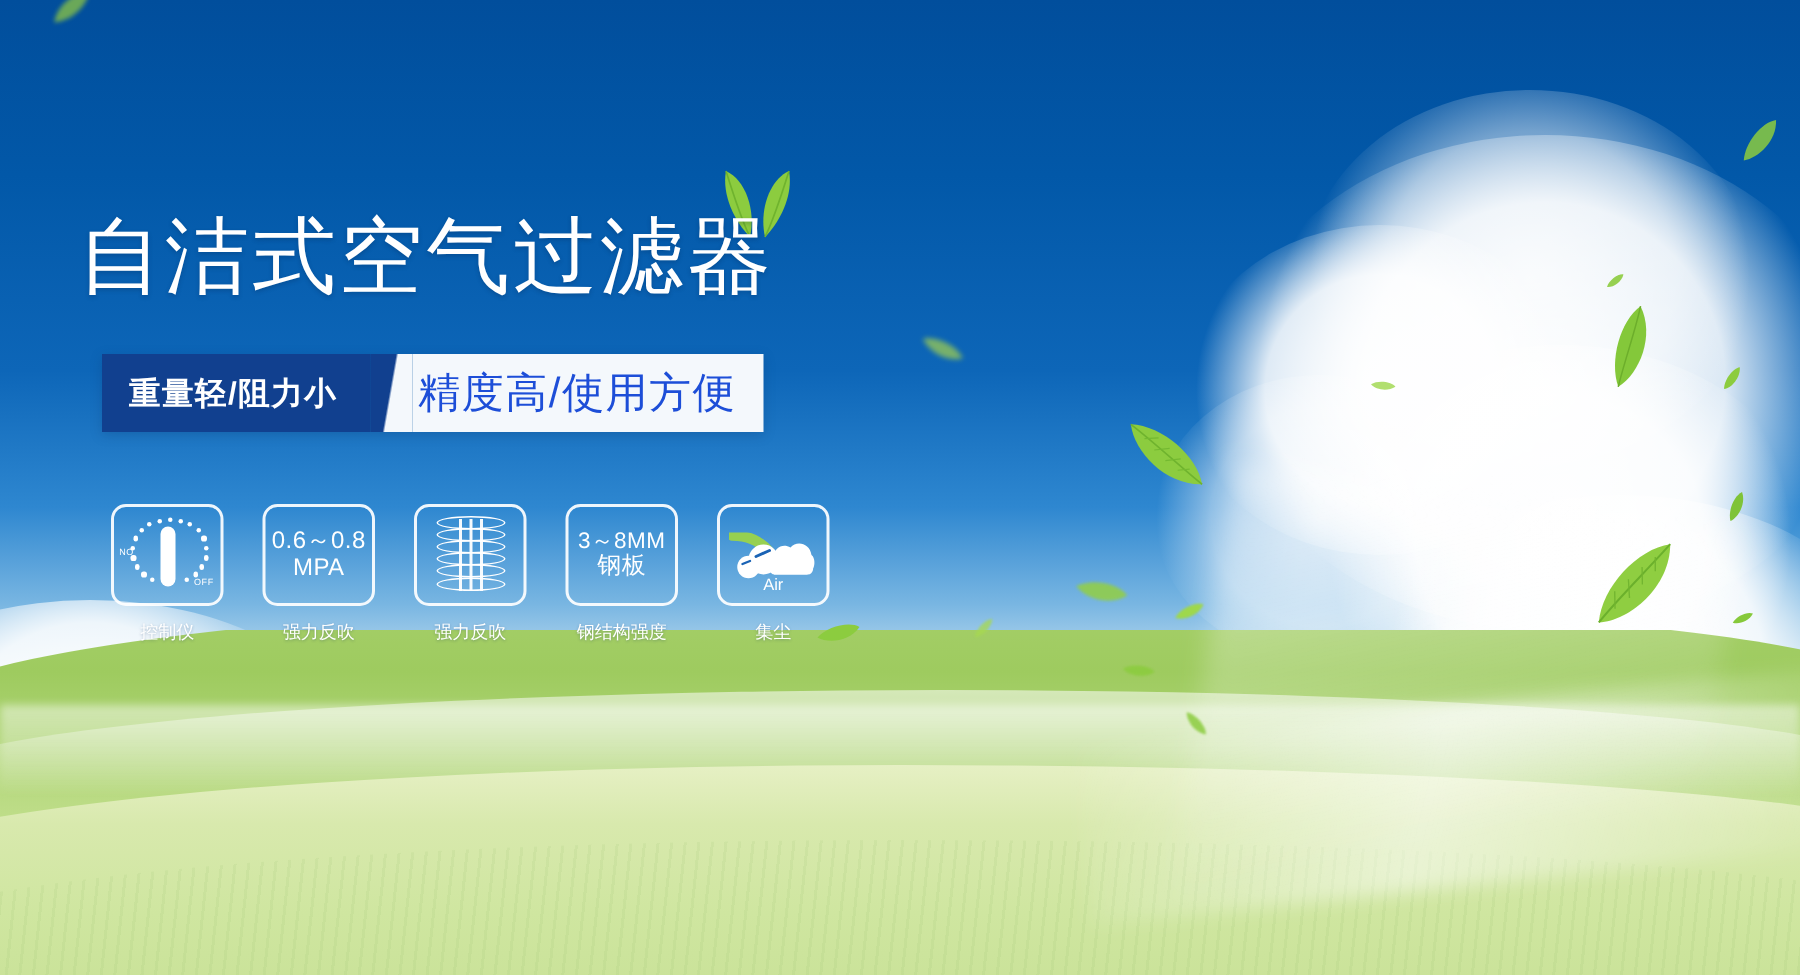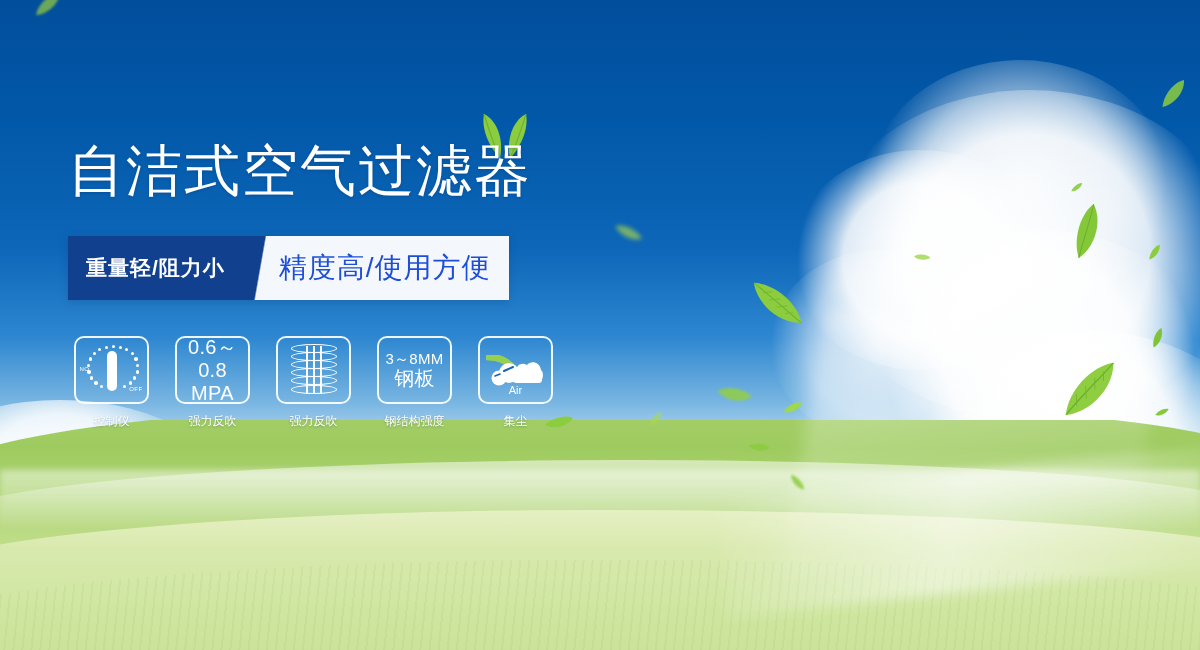--- a/index.html
+++ b/index.html
@@ -108,33 +108,33 @@
     filter:blur(8px);
     pointer-events:none;
   }
 
   
   .leaf{ position:absolute; pointer-events:none; }
   .leaf svg{ display:block; }
 
   
   #headline{
-    position:absolute; left:68px; top:143px;
+    position:absolute; left:52px; top:143px;
     font-size:56px; line-height:1;
     color:#ffffff;
     letter-spacing:2px;
     font-weight:300;
     text-shadow:0 1px 3px rgba(0,30,70,.25);
     white-space:nowrap;
   }
   #sprout{ position:absolute; left:470px; top:108px; }
 
   #badge-row{
     position:absolute; left:68px; top:236px;
-    height:64px; display:flex; align-items:stretch;
+    height:52px; display:flex; align-items:stretch;
     filter:drop-shadow(0 2px 4px rgba(0,30,70,.18));
   }
   #badge-primary{
     background:#11408f;
     color:#ffffff;
     font-size:21px; font-weight:bold;
     display:flex; align-items:center;
     padding:0 22px 0 18px;
     letter-spacing:1px;
   }
@@ -160,21 +160,21 @@
   .feature-box{
     width:75px; height:68px;
     border:2px solid rgba(255,255,255,.92);
     border-radius:10px;
     display:flex; flex-direction:column;
     align-items:center; justify-content:center;
     color:#ffffff;
     text-align:center;
     line-height:1.15;
   }
-  .feature-text{ font-size:20px; letter-spacing:.3px; }
+  .feature-text{ font-size:16px; letter-spacing:.3px; }
   .feature-text.small{ font-size:15px; }
   .feature-label{
     margin-top:9px;
     font-size:12px;
     color:#ffffff;
     white-space:nowrap;
     text-shadow:0 1px 2px rgba(0,40,90,.3);
   }
 
   

